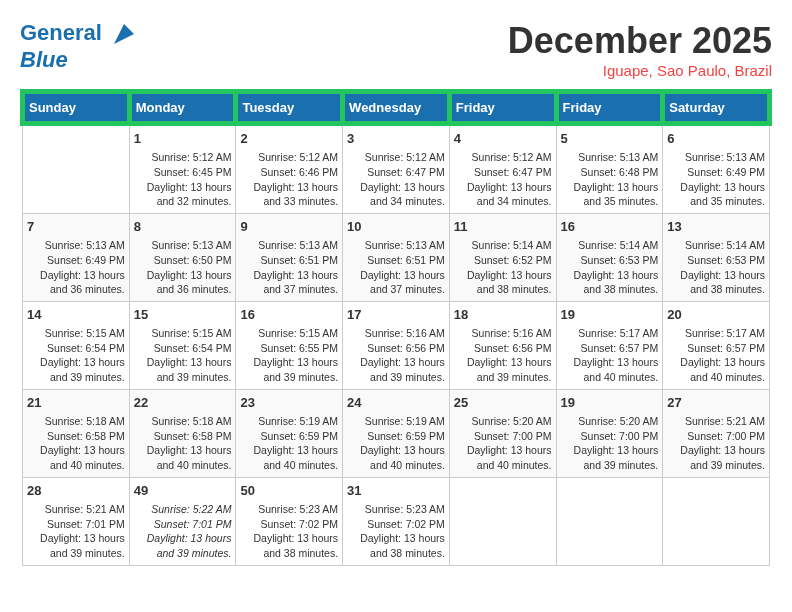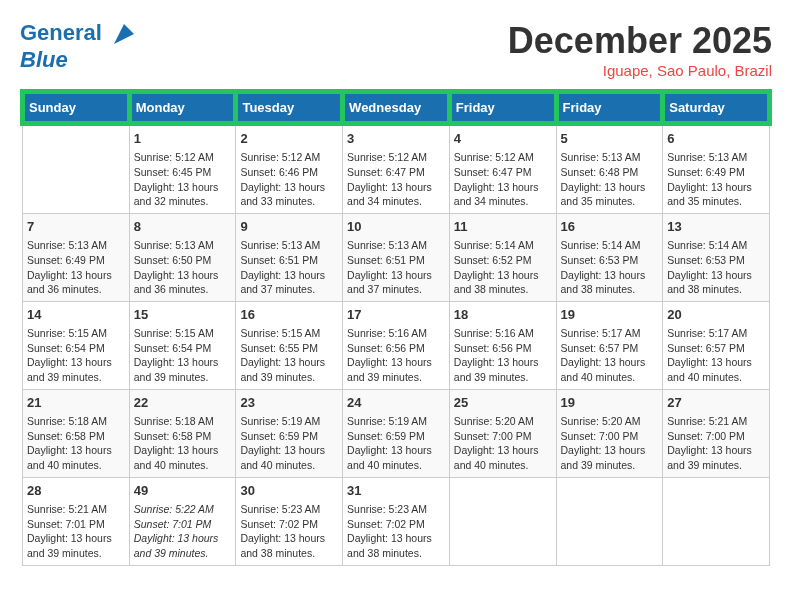--- a/index.html
+++ b/index.html
@@ -70,20 +70,21 @@
       line-height: 1.4;
     }
     .day-num {
       font-size: 13px;
       font-weight: bold;
       margin-bottom: 2px;
     }
     .day-info {
       font-size: 10.5px;
       color: #333;
+      text-align: right;
     }
     tbody tr:nth-child(even) td {
       background-color: #f9f9f9;
     }
     .empty {
       background: #fff !important;
     }
   </style>
 </head>
 <body>
@@ -326,21 +327,21 @@
 and 39 minutes.</div>
         </td>
         <td>
           <div class="day-num">49</div>
           <div class="day-info" style="white-space: pre-line; font-style: italic;">Sunrise: 5:22 AM
 Sunset: 7:01 PM
 Daylight: 13 hours
 and 39 minutes.</div>
         </td>
         <td>
-          <div class="day-num">30</div>
+          <div class="day-num">50</div>
           <div class="day-info" style="white-space: pre-line;">Sunrise: 5:23 AM
 Sunset: 7:02 PM
 Daylight: 13 hours
 and 38 minutes.</div>
         </td>
         <td>
           <div class="day-num">31</div>
           <div class="day-info" style="white-space: pre-line;">Sunrise: 5:23 AM
 Sunset: 7:02 PM
 Daylight: 13 hours

